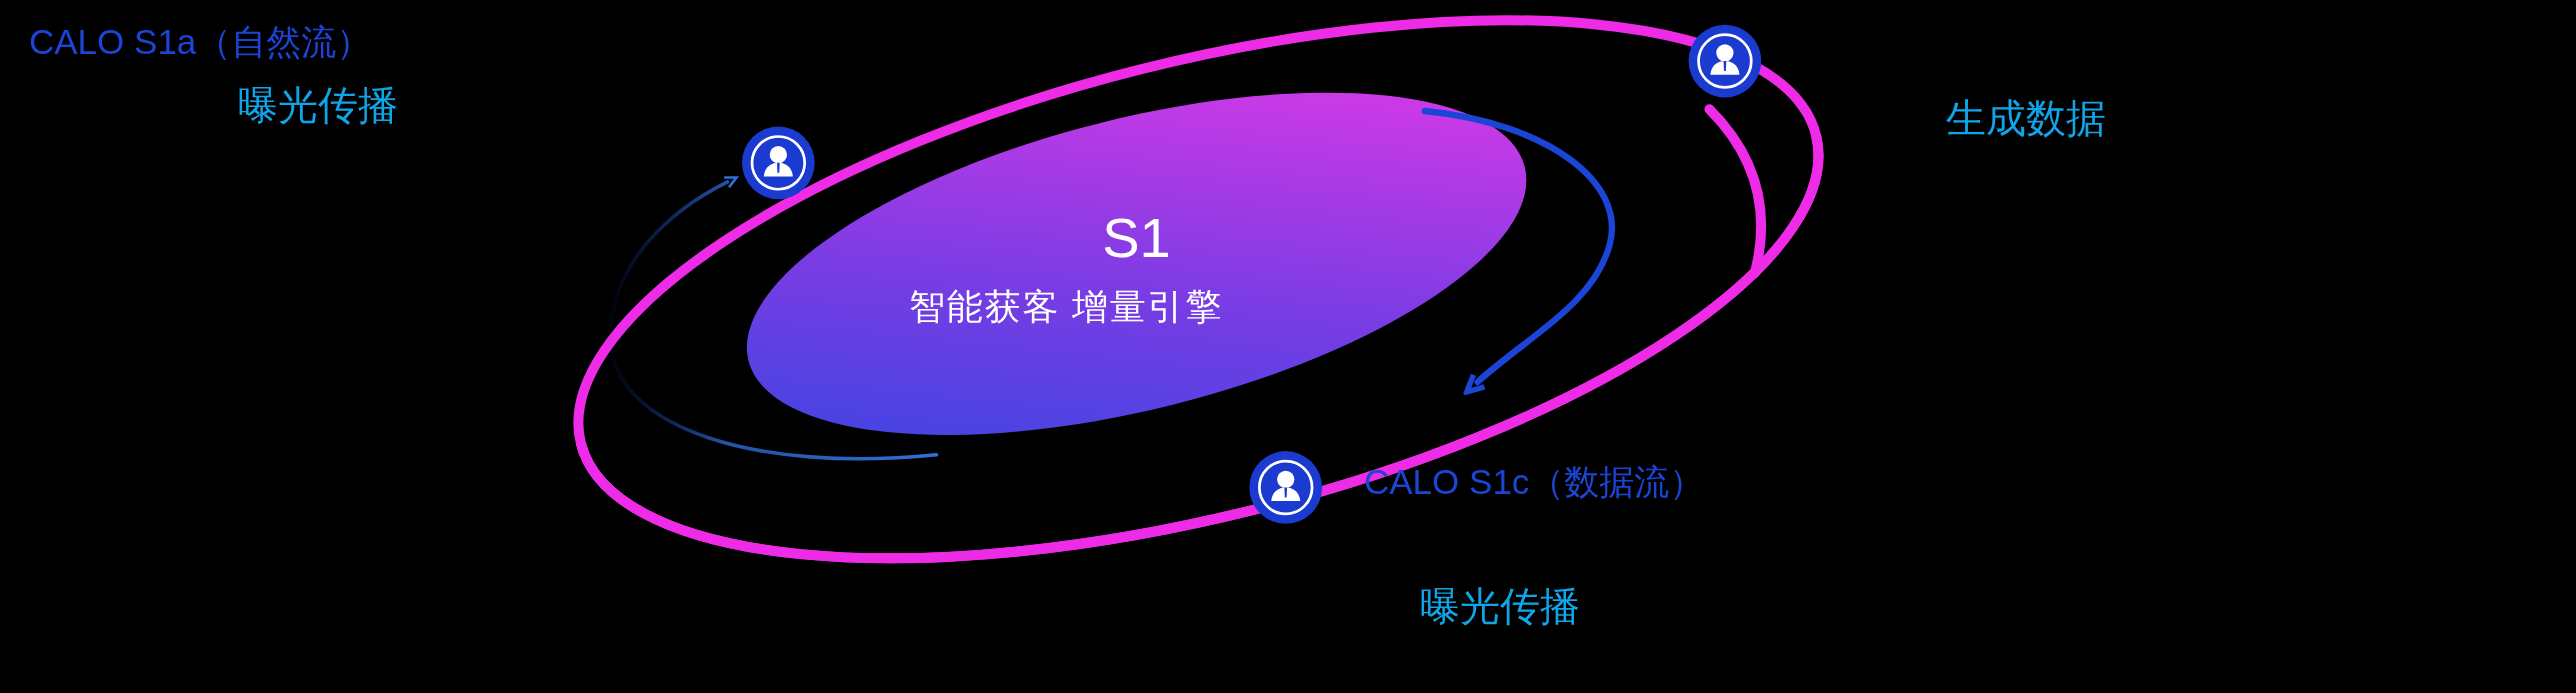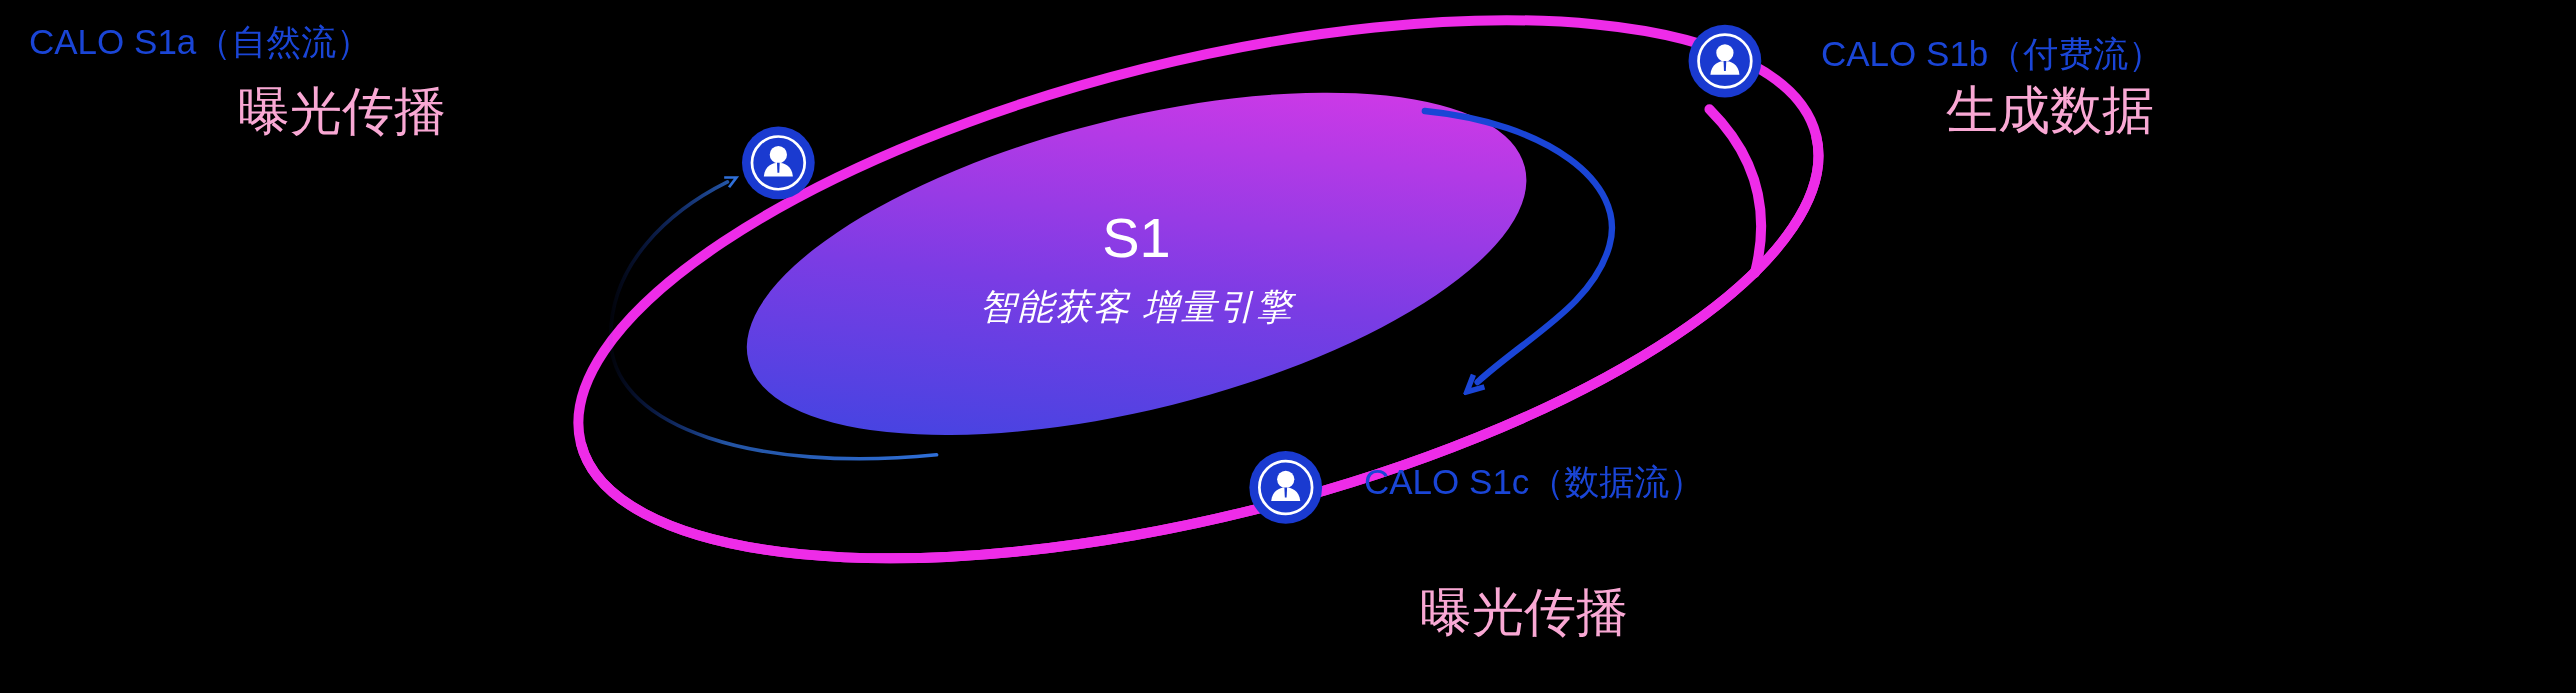--- a/index.html
+++ b/index.html
@@ -33,42 +33,41 @@
     white-space: nowrap;
     line-height: 1;
   }
   .calo-label {
     color: #1a45d6;
     font-size: 35px;
     letter-spacing: 0px;
     font-weight: 400;
   }
   .sub-label {
-    color: #f9a8d4;
-    font-size: 52px;
+    color: #0ea5e9;
+    font-size: 40px;
     font-weight: 400;
   }
   .core-title {
     color: #ffffff;
     font-size: 56px;
     font-weight: 400;
   }
   .core-sub {
     color: #ffffff;
     font-size: 36px;
     font-weight: 400;
-    text-align: center;
+    text-align: left;
     letter-spacing: 1.8px;
-    font-style: italic;
   }
   
   #label-s1a          { left: 29px;   top: 23.6px; }
   #sub-s1a            { left: 238px;  top: 85px; }
   #label-s1b          { left: 1821px; top: 36px; }
-  #sub-s1b            { left: 1946px; top: 84px; text-align: right; }
+  #sub-s1b            { left: 1946px; top: 98px; text-align: right; }
   #label-s1c          { left: 1364px; top: 464px; }
   #sub-s1c            { left: 1420px; top: 586px; }
 
   #core-text-block {
     position: absolute;
     left: 909px;
     top: 205px;
     width: 455px;
     text-align: center;
   }
@@ -162,21 +161,20 @@
   </svg>
 
   <div id="core-text-block">
     <div class="core-title">S1</div>
     <div class="core-sub" id="core-sub-line">智能获客  增量引擎</div>
   </div>
 
   <div class="lbl calo-label" id="label-s1a">CALO S1a（自然流）</div>
   <div class="lbl sub-label" id="sub-s1a">曝光传播</div>
 
-  <div class="lbl calo-label" id="label-s1b">CALO S1b（付费流）</div>
   <div class="lbl sub-label" id="sub-s1b">生成数据</div>
 
   <div class="lbl calo-label" id="label-s1c">CALO S1c（数据流）</div>
   <div class="lbl sub-label" id="sub-s1c">曝光传播</div>
 
   <div class="node-hit" id="node-a-hit"></div>
   <div class="node-hit" id="node-b-hit"></div>
   <div class="node-hit" id="node-c-hit"></div>
 
 </div>

